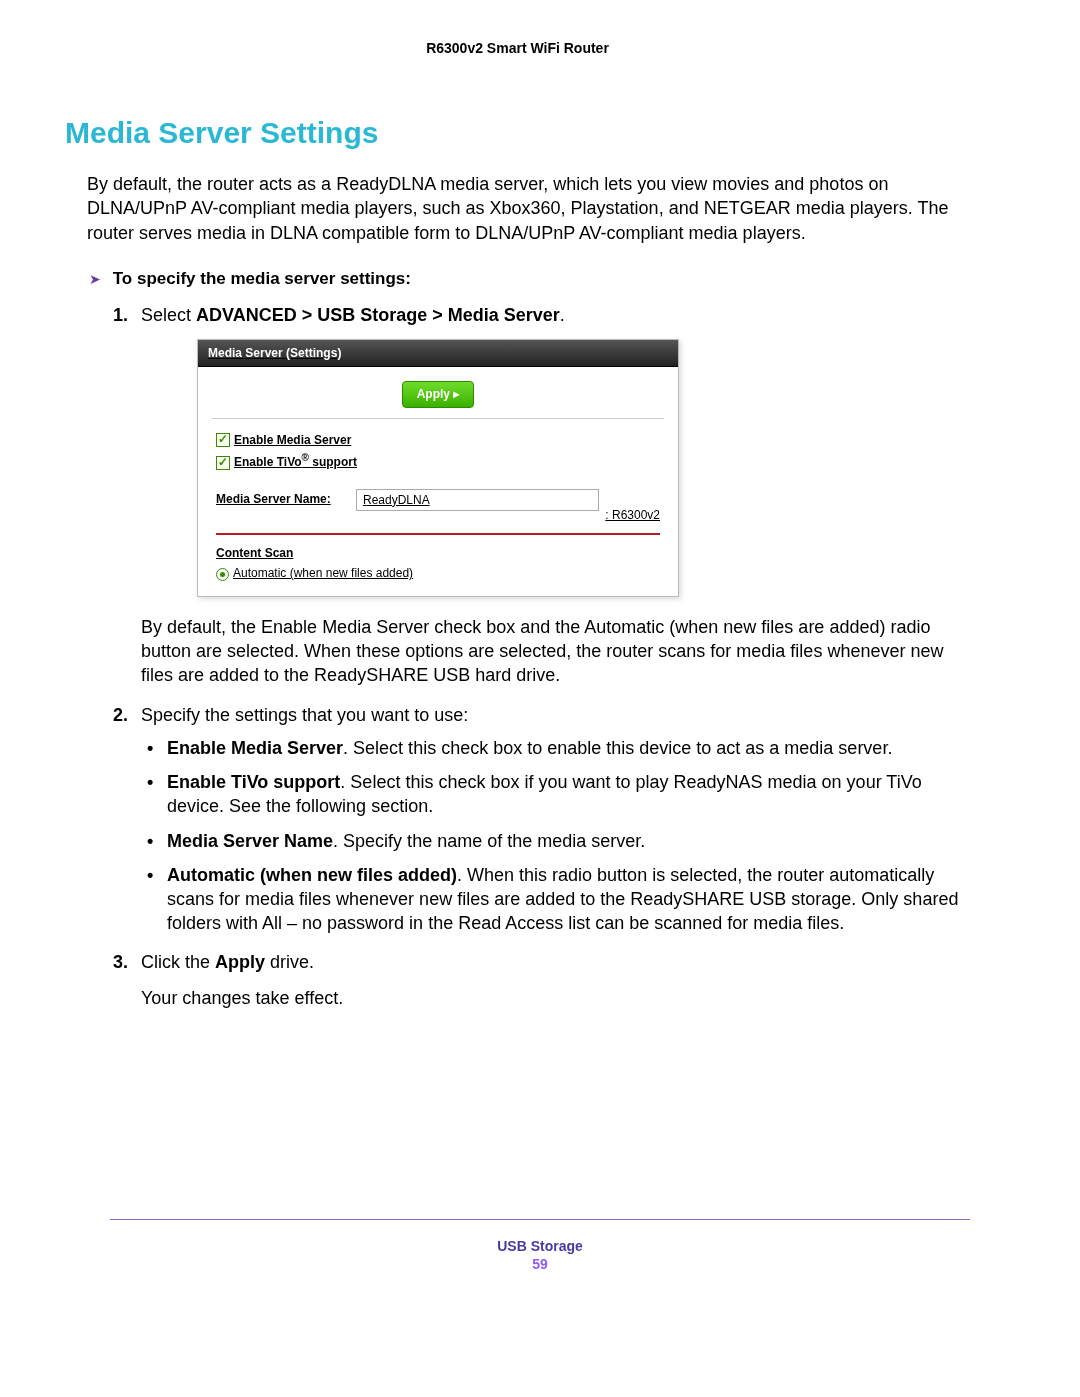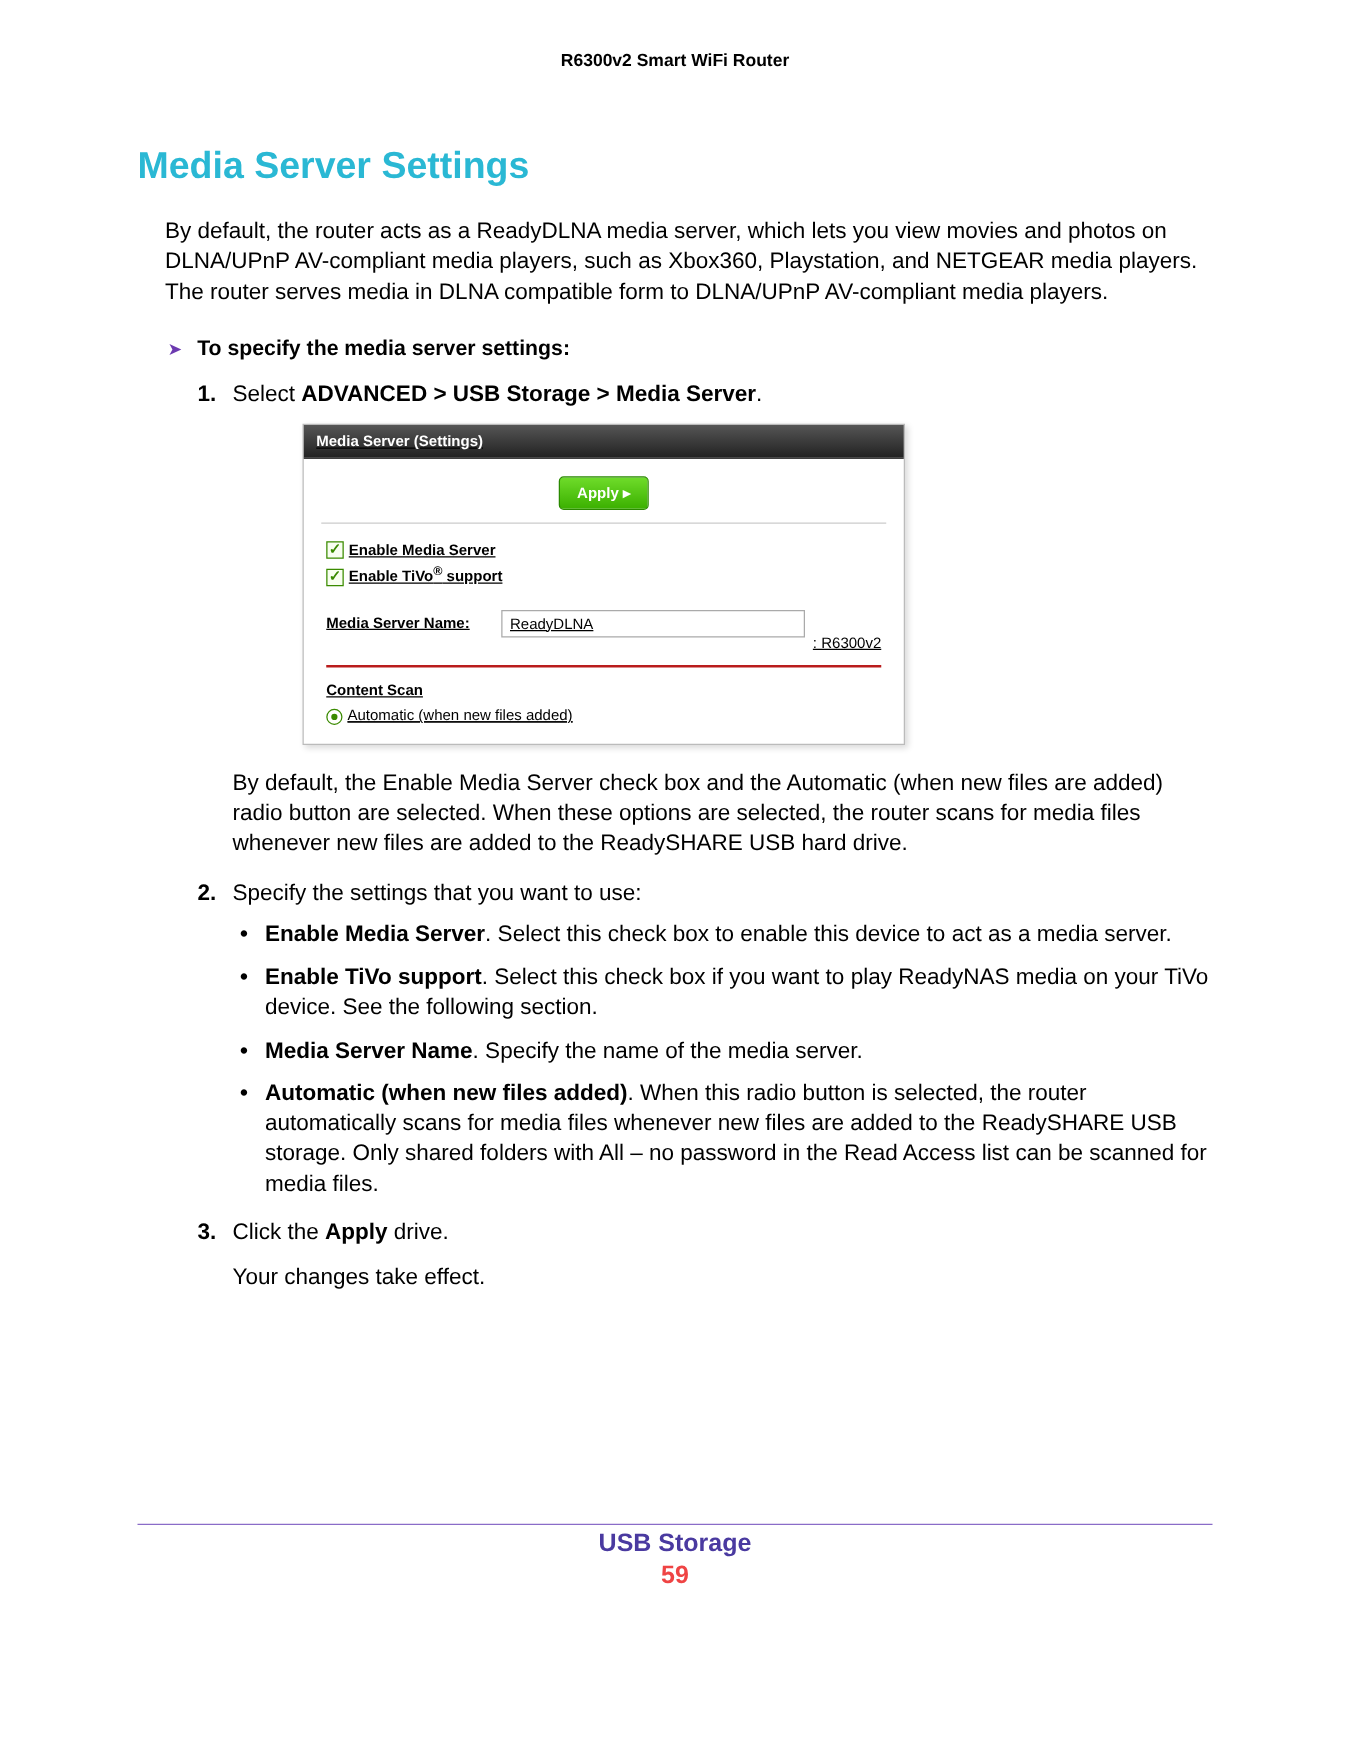--- a/index.html
+++ b/index.html
@@ -4,21 +4,21 @@
 <style>
   body {
     margin: 0;
     padding: 0;
     font-family: Arial, Helvetica, sans-serif;
     background: #fff;
     color: #000;
     width: 1080px;
   }
   .page {
-    padding: 40px 110px 30px 110px;
+    padding: 40px 110px 30px 65px;
     box-sizing: border-box;
     min-height: 1300px;
     position: relative;
   }
   .header {
     text-align: center;
     font-weight: bold;
     font-size: 14px;
     margin-bottom: 60px;
   }
@@ -208,23 +208,23 @@
     right: 0;
   }
   .footer {
     position: absolute;
     bottom: 28px;
     left: 0;
     right: 0;
     text-align: center;
     color: #4a3aa0;
     font-weight: bold;
-    font-size: 20px;
-  }
-  .footer .pg { color: #ef4444; margin-top: 2px; }
+    font-size: 14px;
+  }
+  .footer .pg { color: #8b5cf6; margin-top: 2px; }
 </style>
 </head>
 <body>
 
 <div class="page">
 
   <div class="header">
     <span>R6300v2 Smart WiFi Router</span>
   </div>
 

